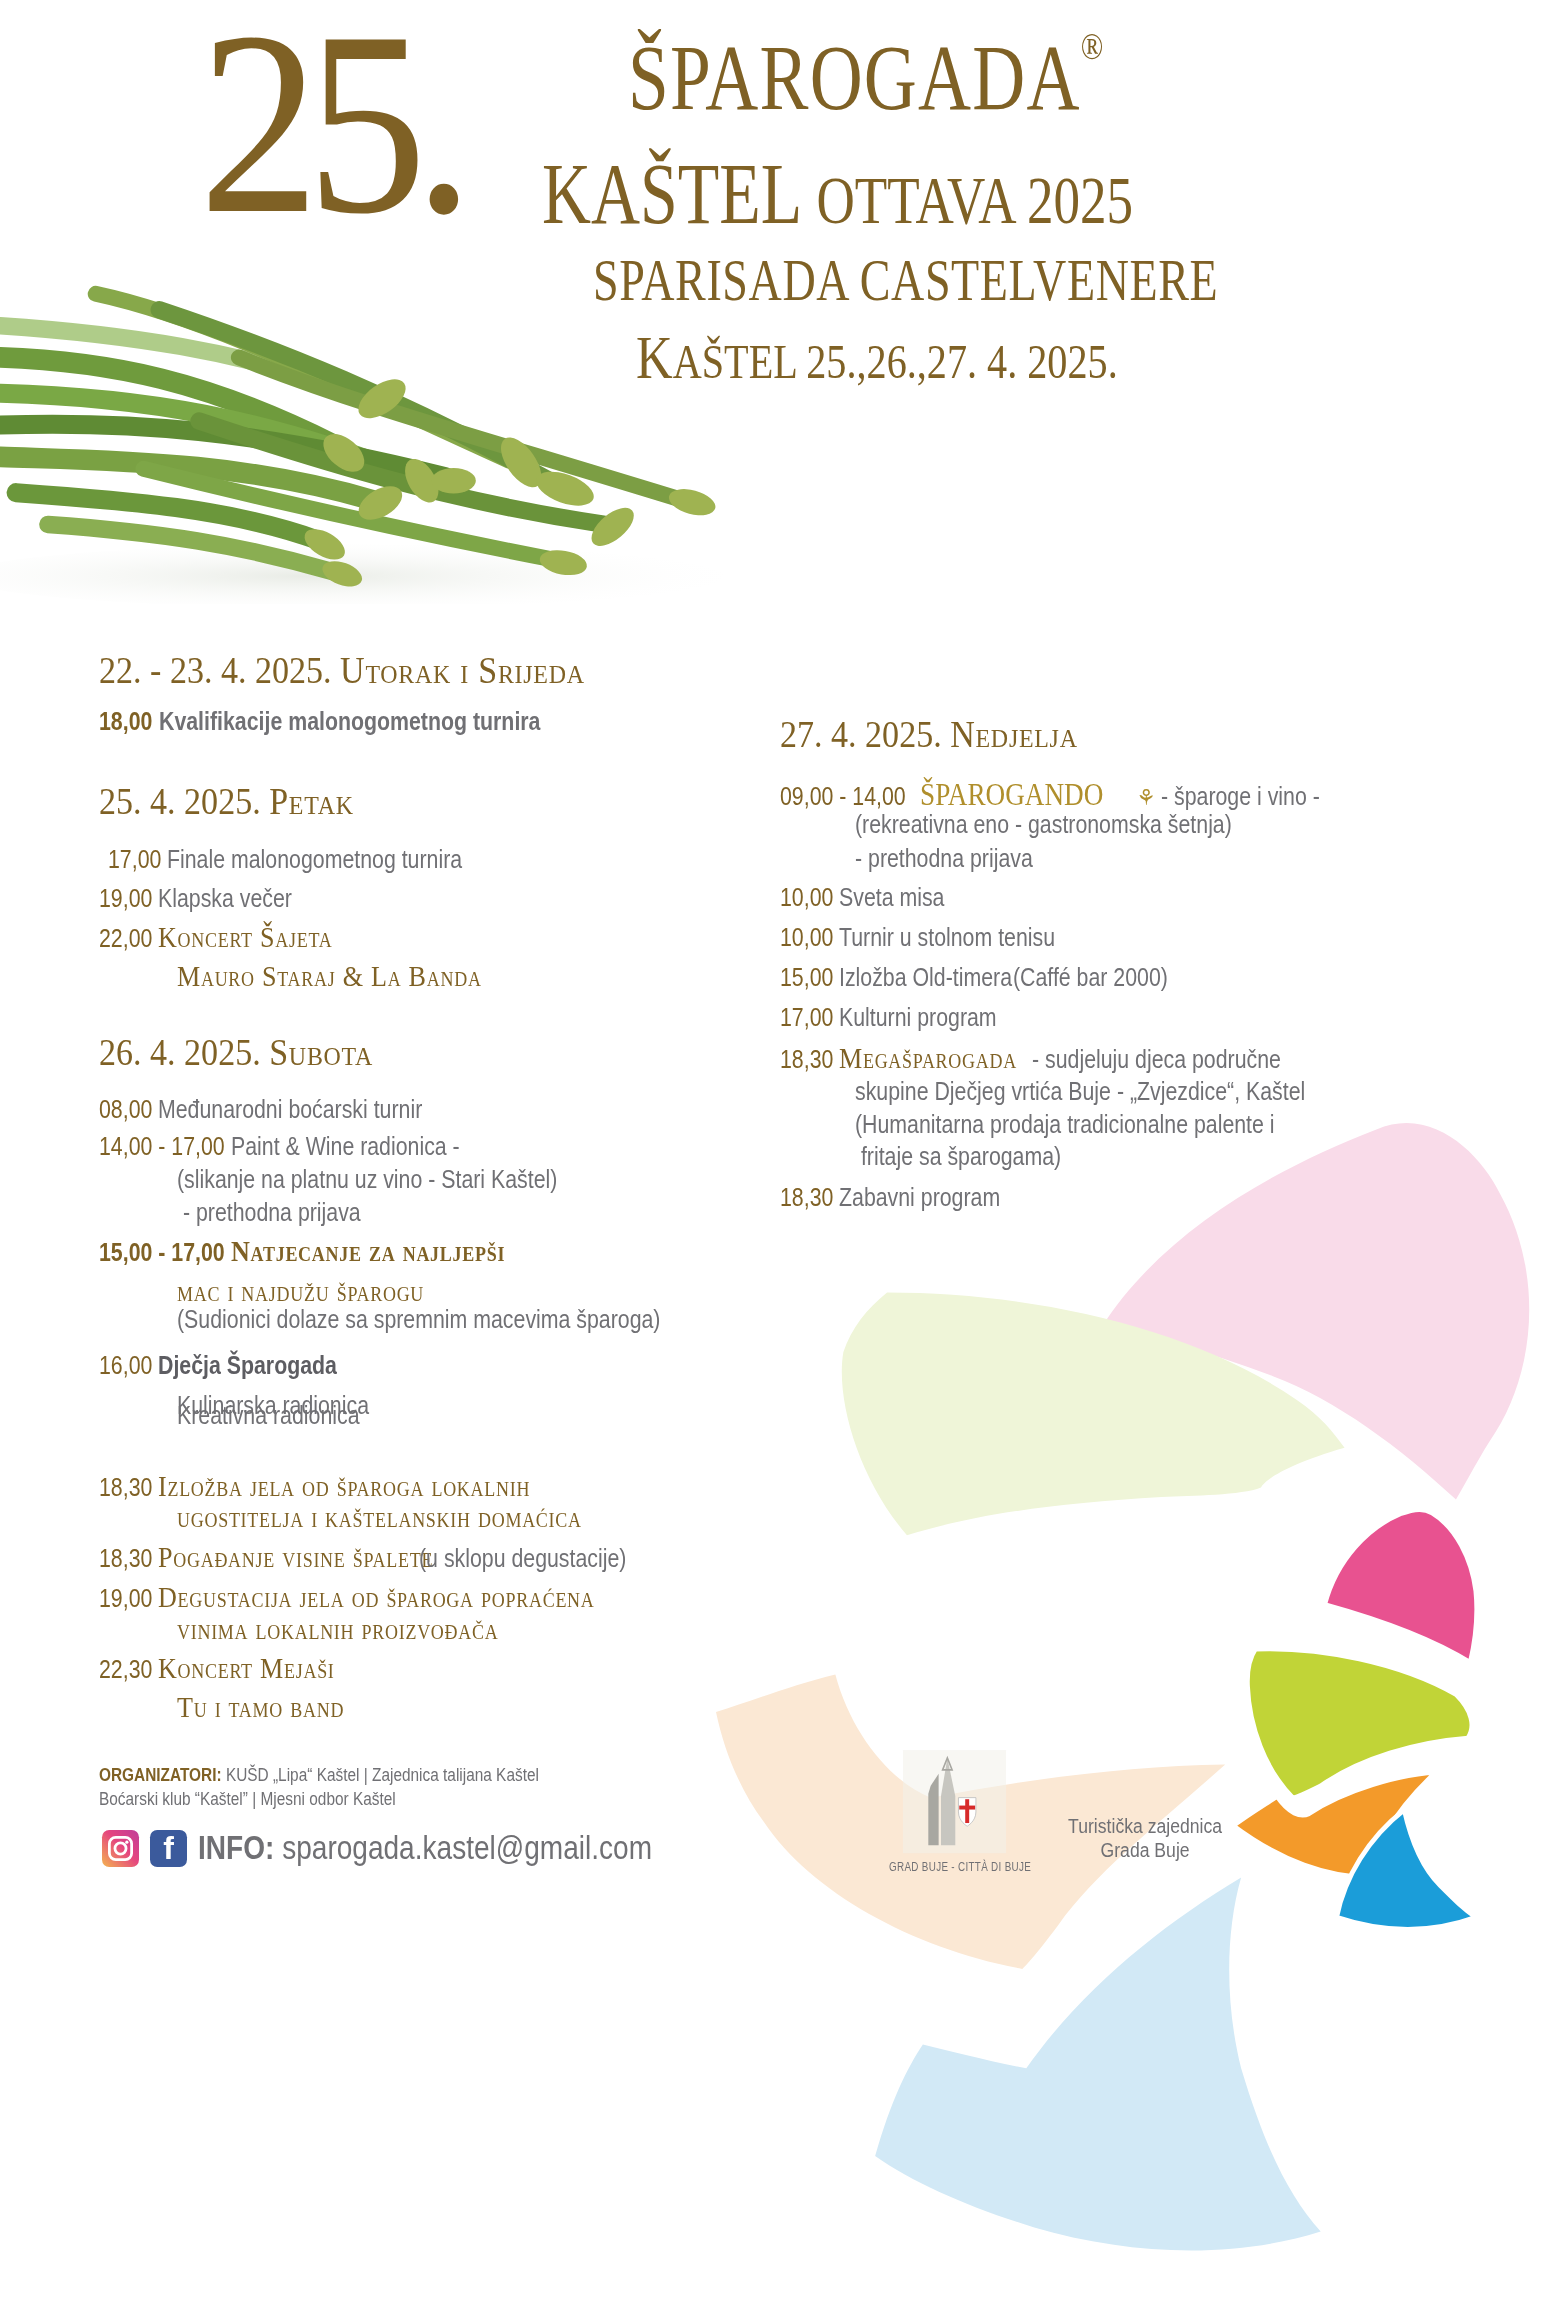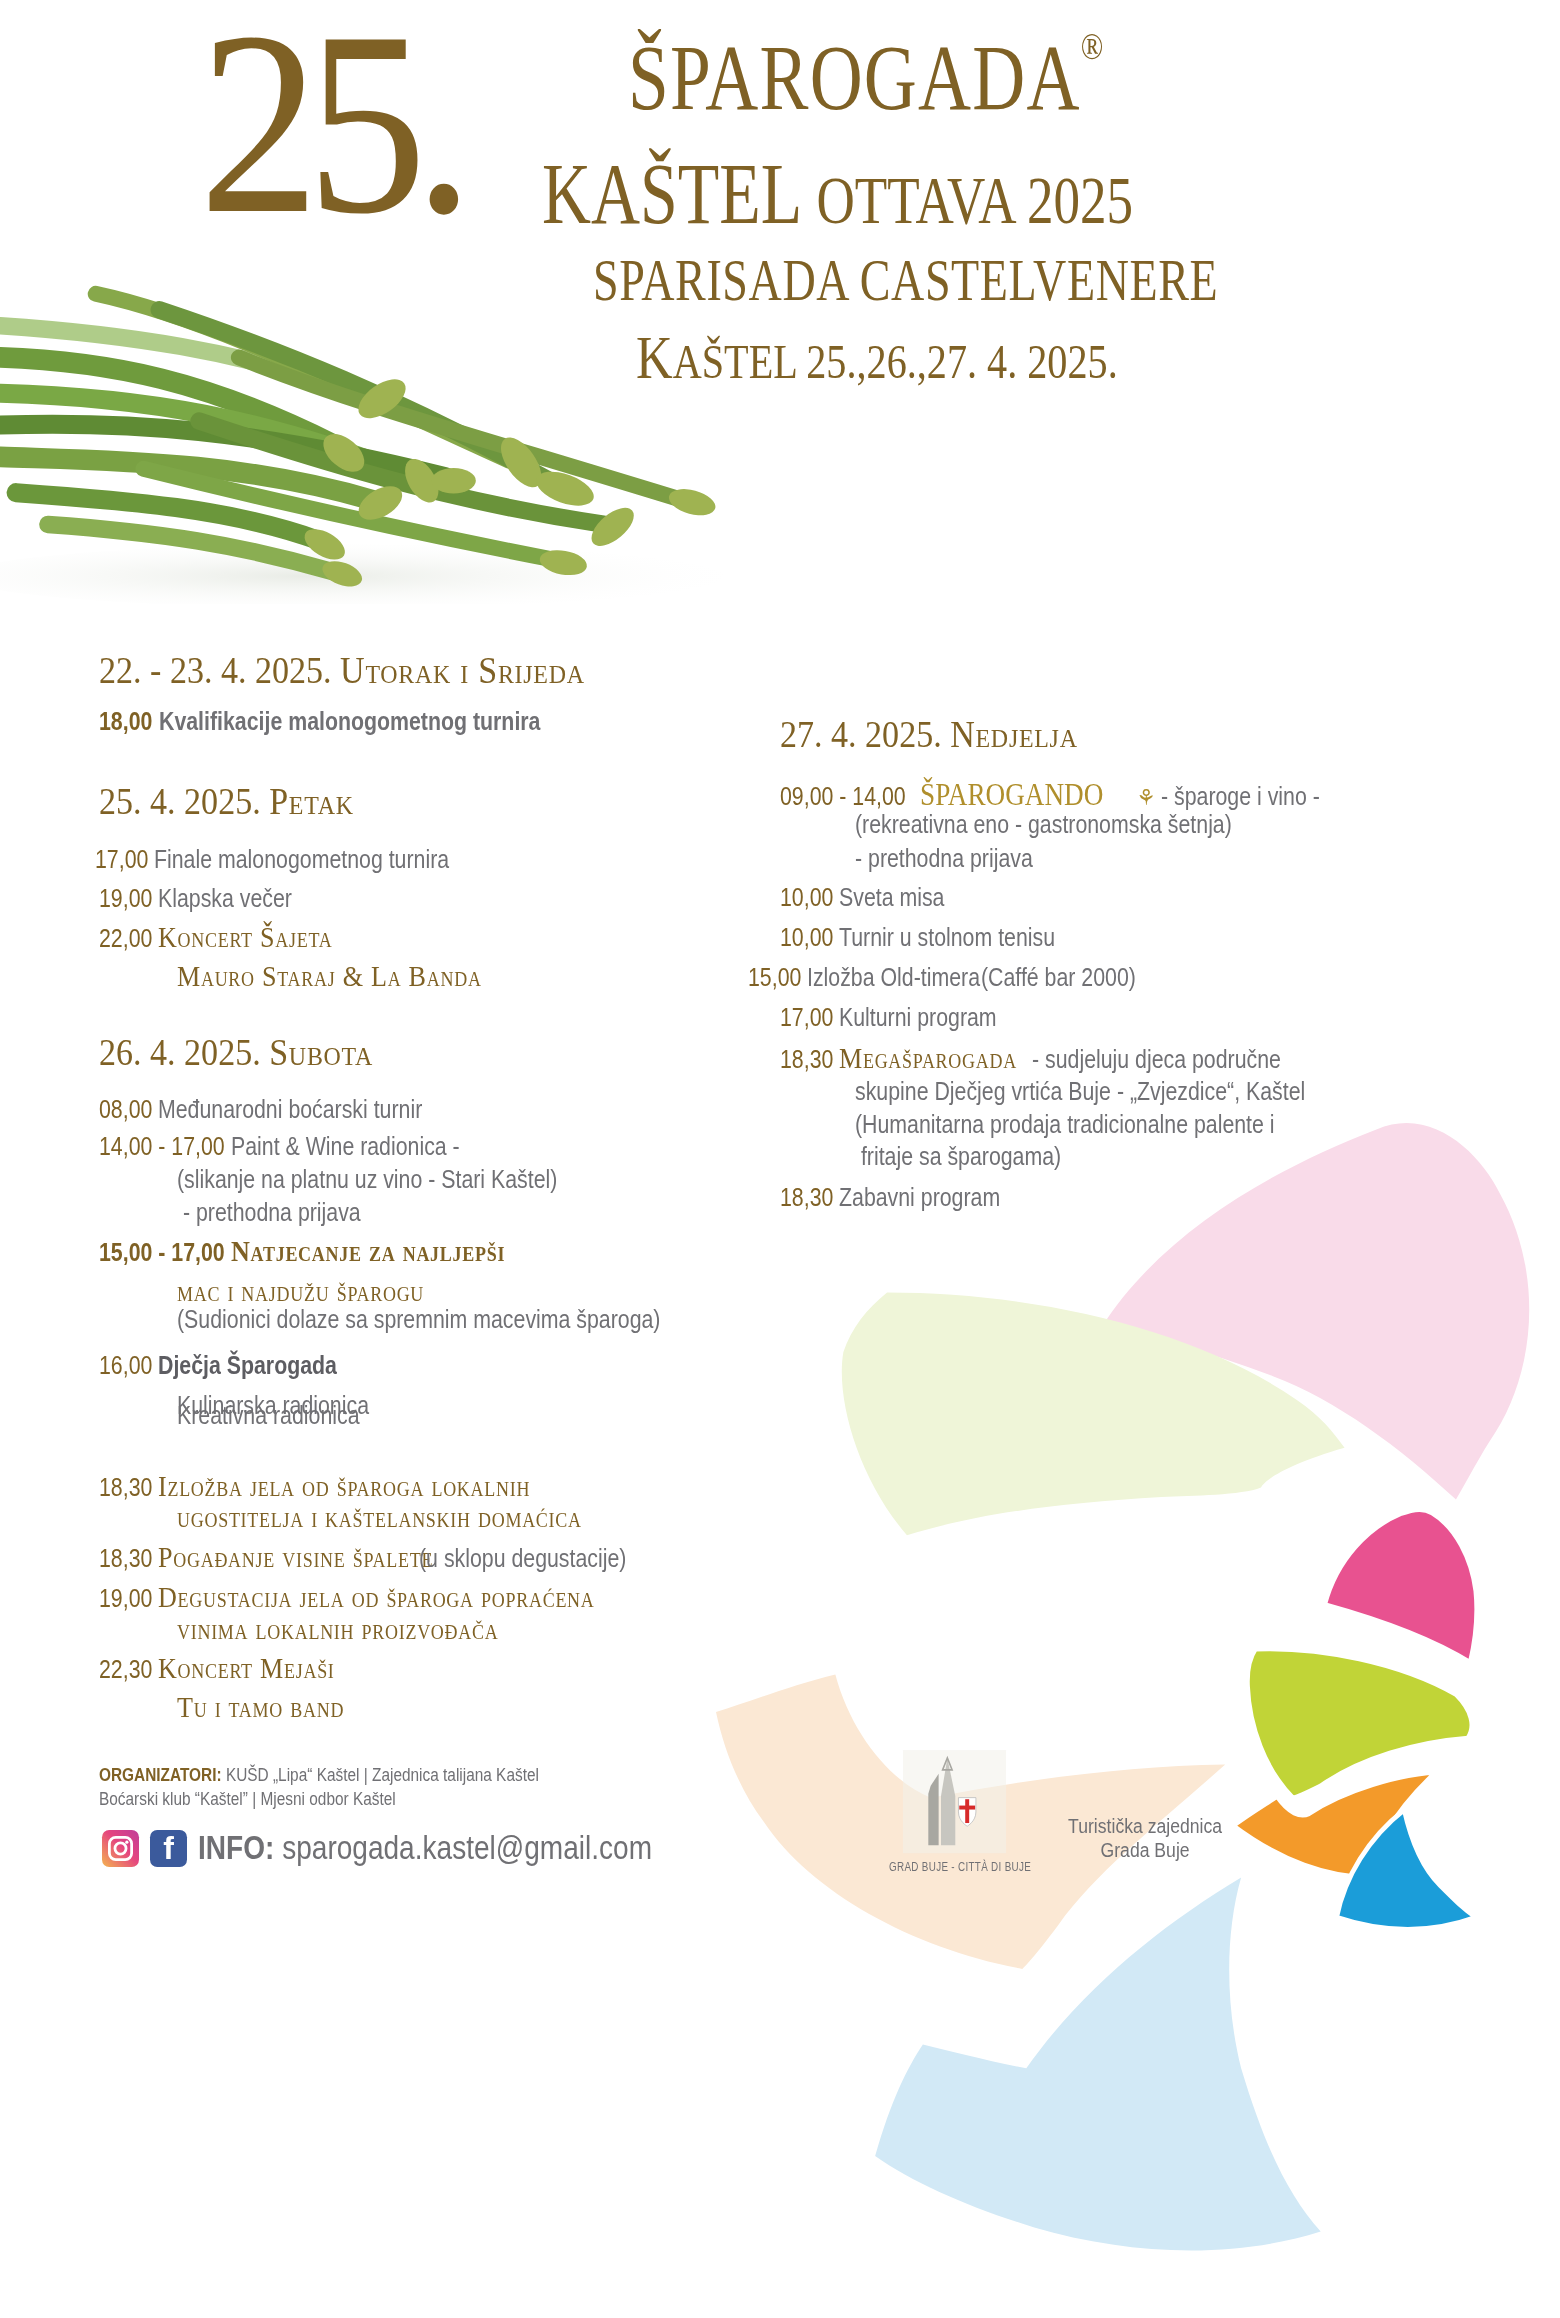--- a/index.html
+++ b/index.html
@@ -137,21 +137,21 @@
 </div>
 <div class="row" style="left:99px; top:708px;font-weight:bold;">
   <span class="time">18,00</span>
   <span class="desc" style="margin-left:-8px;">Kvalifikacije malonogometnog turnira</span>
 </div>
 
 <div class="abs serif gold day-head" style="left:99px; top:783px;">
   <span>25. 4. 2025.</span>
   <span class="sc">Petak</span>
 </div>
-<div class="row" style="left:95px; top:846px;">
+<div class="row" style="left:108px; top:846px;">
   <span class="time">17,00</span>
   <span class="desc" style="margin-left:-9.5px;">Finale malonogometnog turnira</span>
 </div>
 <div class="row" style="left:99px; top:885px;">
   <span class="time">19,00</span>
   <span class="desc" style="margin-left:-9.5px;">Klapska večer</span>
 </div>
 <div class="row" style="left:99px; top:923px;">
   <span class="time">22,00</span>
   <span class="desc-gold" style="margin-left:-9.5px;">Koncert Šajeta</span>
@@ -242,21 +242,21 @@
   <span class="desc">- prethodna prijava</span>
 </div>
 <div class="row" style="left:780px; top:884px;">
   <span class="time">10,00</span>
   <span class="desc" style="margin-left:-9.5px;">Sveta misa</span>
 </div>
 <div class="row" style="left:780px; top:924px;">
   <span class="time">10,00</span>
   <span class="desc" style="margin-left:-9.5px;">Turnir u stolnom tenisu</span>
 </div>
-<div class="row" style="left:748px; top:964px;">
+<div class="row" style="left:780px; top:964px;">
   <span class="time">15,00</span>
   <span class="desc" style="margin-left:-9.5px;">Izložba Old-timera</span>
   <span class="desc" style="margin-left:-40px;">(Caffé bar 2000)</span>
 </div>
 <div class="row" style="left:780px; top:1004px;">
   <span class="time">17,00</span>
   <span class="desc" style="margin-left:-9.5px;">Kulturni program</span>
 </div>
 <div class="row" style="left:780px; top:1044px;">
   <span class="time">18,30</span>

